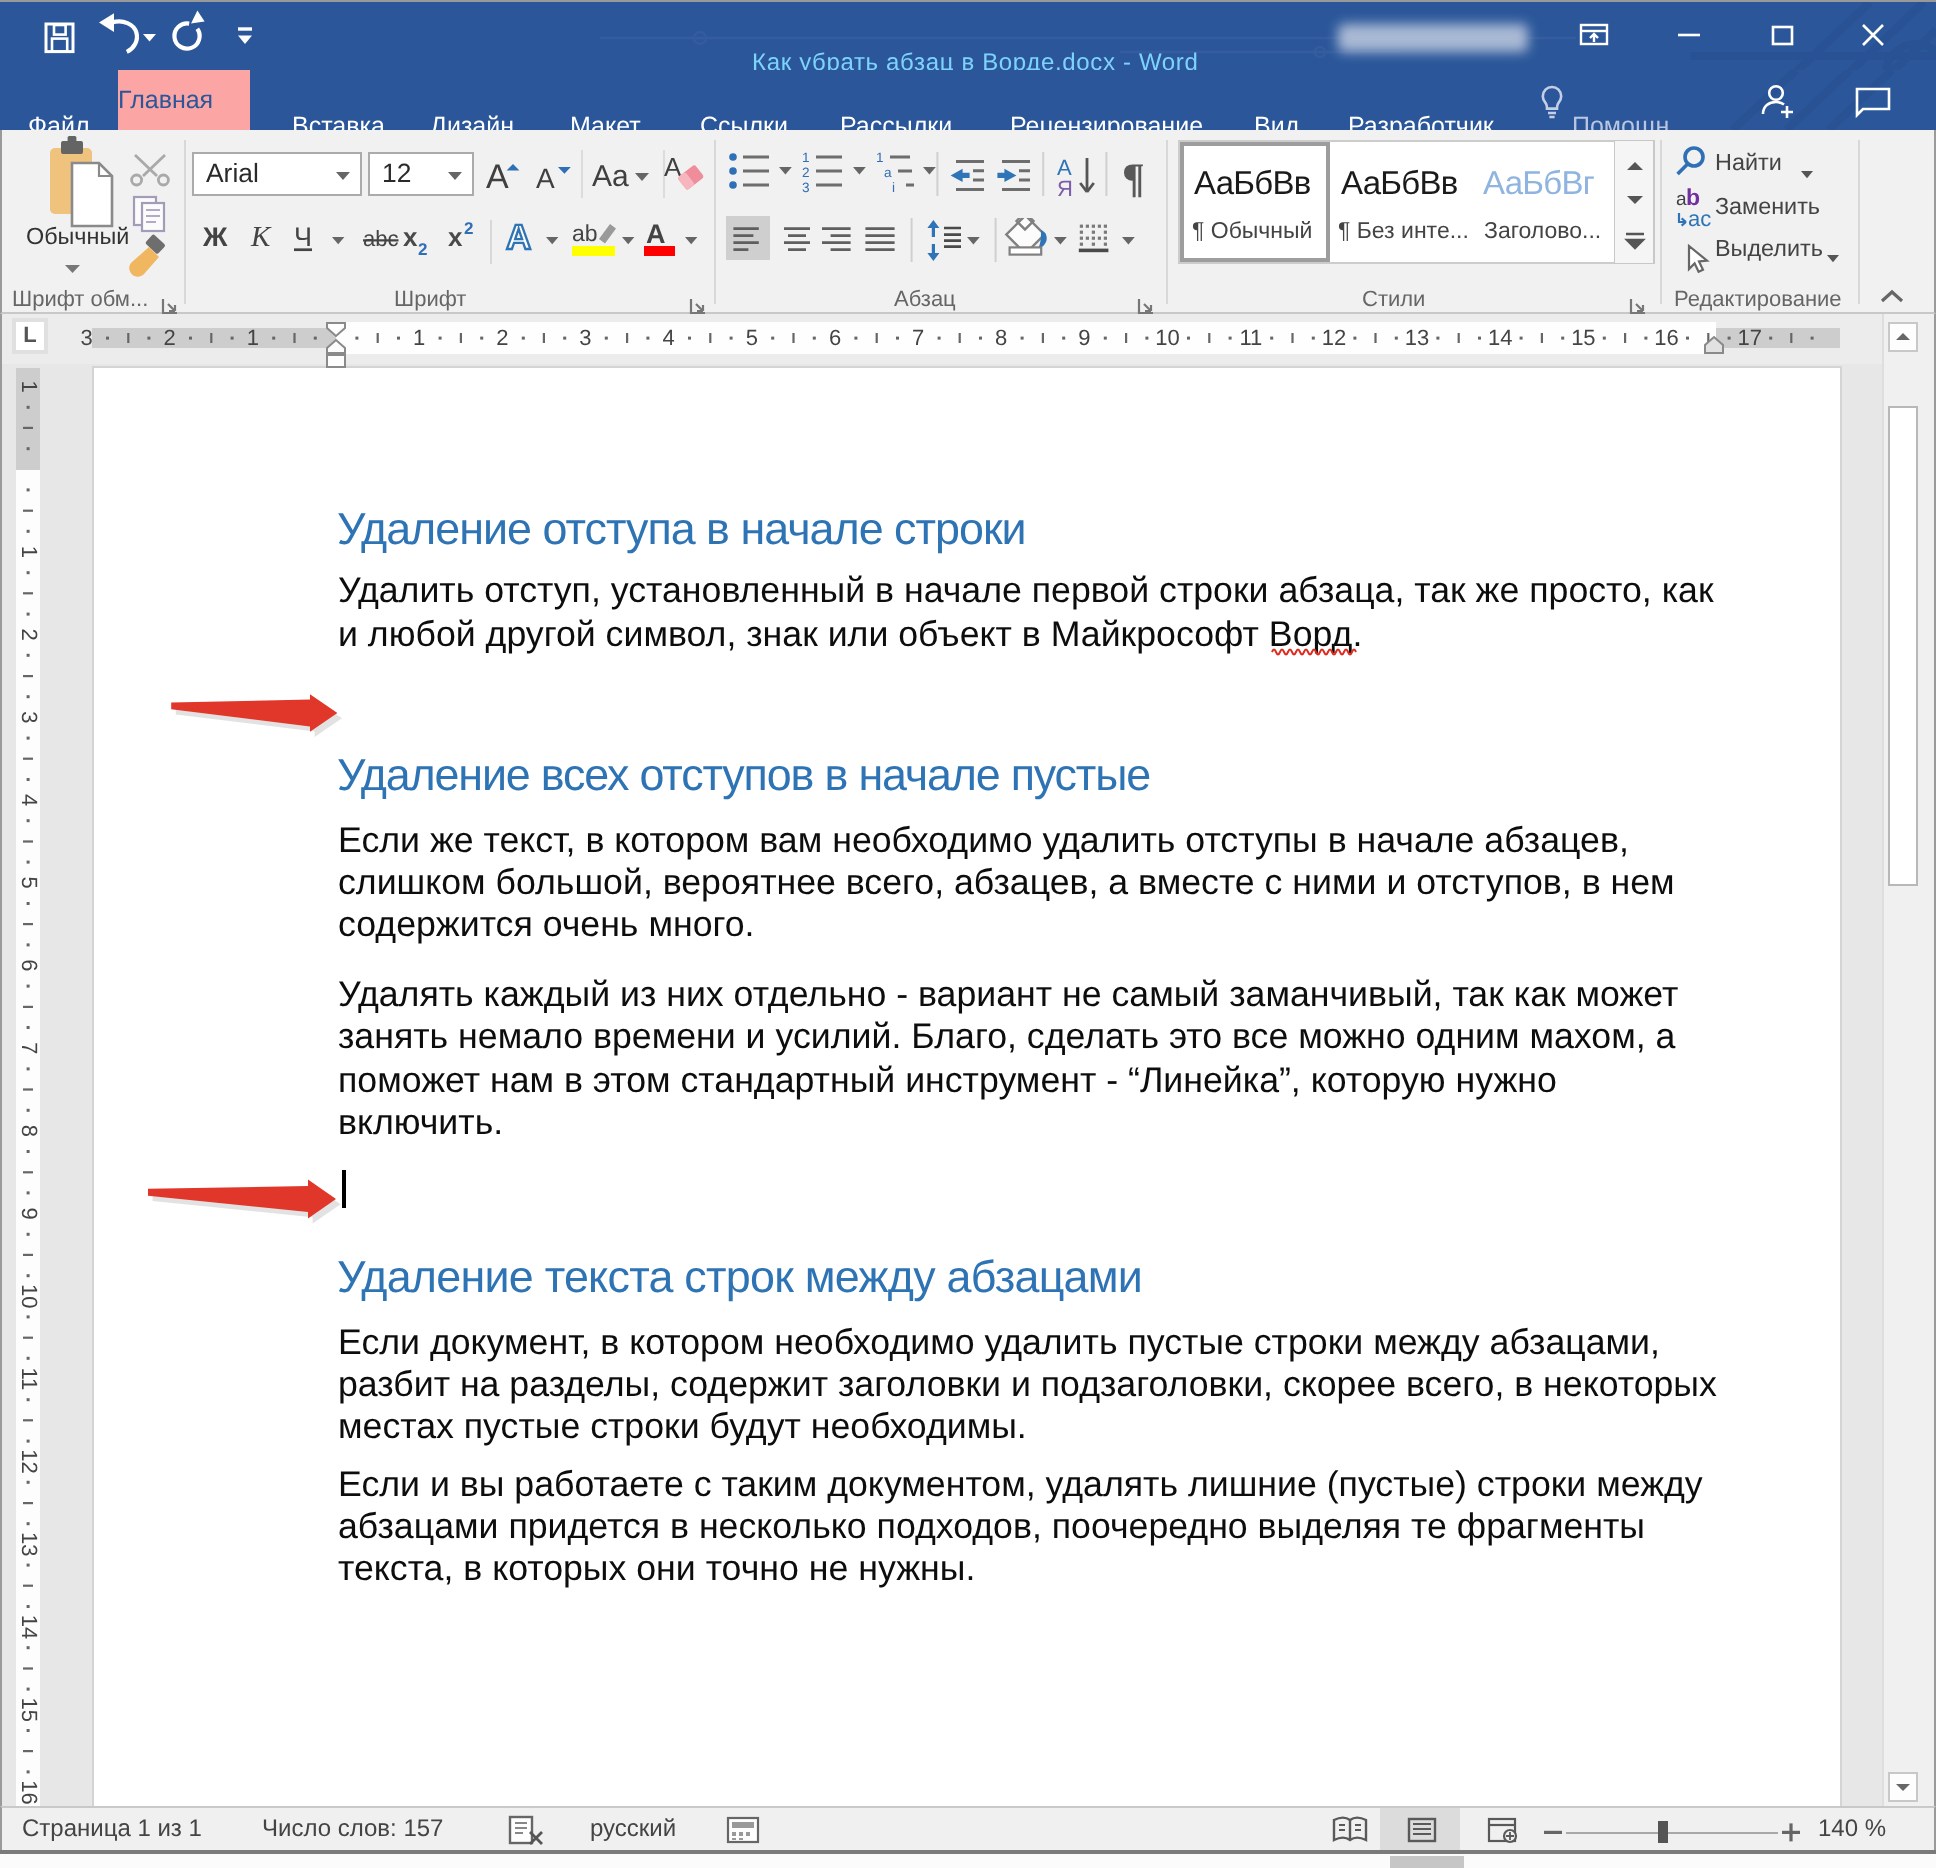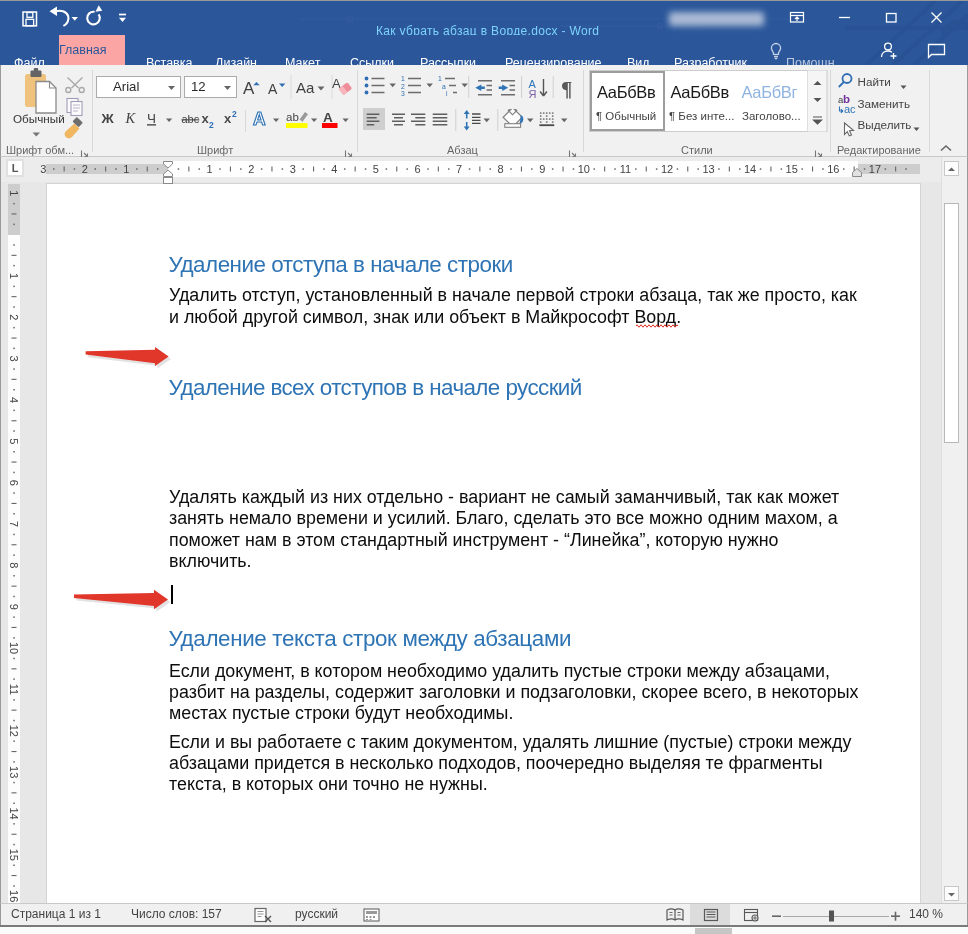--- a/index.html
+++ b/index.html
@@ -166,21 +166,21 @@
     <path d="M31.5 67.5 h7.5 l-3.75 4 z" fill="#777"></path>
   </svg>
   <div class="ribtxt" style="left:12px;top:46.5px;color:#333;font-size:11.7px">Обычный</div>
   <div class="launch" style="left:79px;top:80px"><svg width="10" height="10" viewBox="0 0 10 10">
         <g stroke="#777" fill="none" stroke-width="1.1">
           <path d="M1.5 1.5 v7 h7"></path>
           <path d="M4 4 l3.5 3.5 M7.5 7.5 v-3 M7.5 7.5 h-3"></path>
         </g>
       </svg></div>
 
-  <div class="combo" style="left:95px;top:11px;width:85px;height:22px;line-height:20px;padding-left:16px">Arial<svg class="a" style="right:4px;top:8px" width="9" height="6" viewBox="0 0 9 6">
+  <div class="combo" style="left:95px;top:11px;width:85px;height:22px;line-height:20px;padding-left:6px">Arial<svg class="a" style="right:4px;top:8px" width="9" height="6" viewBox="0 0 9 6">
         <path d="M1 1 h7 l-3.5 4 z" fill="#666"></path>
       </svg></div>
   <div class="combo" style="left:183px;top:11px;width:53px;height:22px;line-height:20px;padding-left:6px">12<svg class="a" style="right:4px;top:8px" width="9" height="6" viewBox="0 0 9 6">
         <path d="M1 1 h7 l-3.5 4 z" fill="#666"></path>
       </svg></div>
   <svg class="a" style="left:238px;top:8px" width="120" height="28" viewBox="0 0 120 28">
     <text x="4" y="21" font-size="17" fill="#404040" font-family="Liberation Sans">A</text>
     <path d="M17.5 9 l3.2 3.2 h-6.4 z" fill="#2f6fb5"></path>
     <text x="29" y="21" font-size="14" fill="#404040" font-family="Liberation Sans">A</text>
     <path d="M40 10.5 h6.4 l-3.2 3.4 z" fill="#2f6fb5"></path>
@@ -564,21 +564,22 @@
   <div class="p" style="top:128.3px">Удалить отступ, установленный в начале первой строки абзаца, так же просто, как<br>и любой другой символ, знак или объект в Майкрософт <span id="vord">Ворд</span>.</div>
 
   <svg class="a" style="left:634px;top:165.5px" width="45" height="6" viewBox="0 0 45 6">
       <path d="M1 3 q1 -2.4 2 0 t2 0 t2 0 t2 0 t2 0 t2 0 t2 0 t2 0 t2 0 t2 0 t2 0 t2 0 t2 0 t2 0 t2 0 t2 0 t2 0 t2 0 t2 0 t2 0 t2 0" stroke="#e02b20" stroke-width="1" fill="none"></path>
     </svg>
   <svg class="a" style="left:70px;top:185px" width="110" height="30" viewBox="0 0 110 30">
     <path id="ar1" d="M14.6 9.2 L84 7.8 L84 5.1 L97.7 14.5 L84 23.9 L84 21.2 L14.6 12.6 z" fill="#b9b9b9" transform="translate(2.3,2.6)" opacity="0.42"></path>
     <path d="M14.6 9.2 L84 7.8 L84 5.1 L97.7 14.5 L84 23.9 L84 21.2 L14.6 12.6 z" fill="#e1372b"></path>
   </svg>
 
-  <div class="h" style="top:218px;letter-spacing:-0.57px">Удаление всех отступов в начале русский</div>
+  <div class="h" style="top:218px;letter-spacing:-0.57px">Удаление всех отступов в начале пустые</div>
+  <div class="p" style="top:252.6px">Если же текст, в котором вам необходимо удалить отступы в начале абзацев,<br>слишком большой, вероятнее всего, абзацев, а вместе с ними и отступов, в нем<br>содержится очень много.</div>
   <div class="p" style="top:330.1px">Удалять каждый из них отдельно - вариант не самый заманчивый, так как может<br>занять немало времени и усилий. Благо, сделать это все можно одним махом, а<br>поможет нам в этом стандартный инструмент - “Линейка”, которую нужно<br>включить.</div>
 
   <svg class="a" style="left:58px;top:428px" width="120" height="32" viewBox="0 0 120 32">
     <path d="M15 9.4 L95 8 L95 4.8 L109 14.5 L95 24.2 L95 21 L15 12.9 z" fill="#b9b9b9" transform="translate(2.3,2.6)" opacity="0.42"></path>
     <path d="M15 9.4 L95 8 L95 4.8 L109 14.5 L95 24.2 L95 21 L15 12.9 z" fill="#e1372b"></path>
   </svg>
   <div class="a" style="left:170px;top:428px;width:1.5px;height:19px;background:#000"></div>
 
   <div class="h" style="top:469.2px;letter-spacing:-0.36px">Удаление текста строк между абзацами</div>
   <div class="p" style="top:574.7px">Если и вы работаете с таким документом, удалять лишние (пустые) строки между<br>абзацами придется в несколько подходов, поочередно выделяя те фрагменты<br>текста, в которых они точно не нужны.</div>

